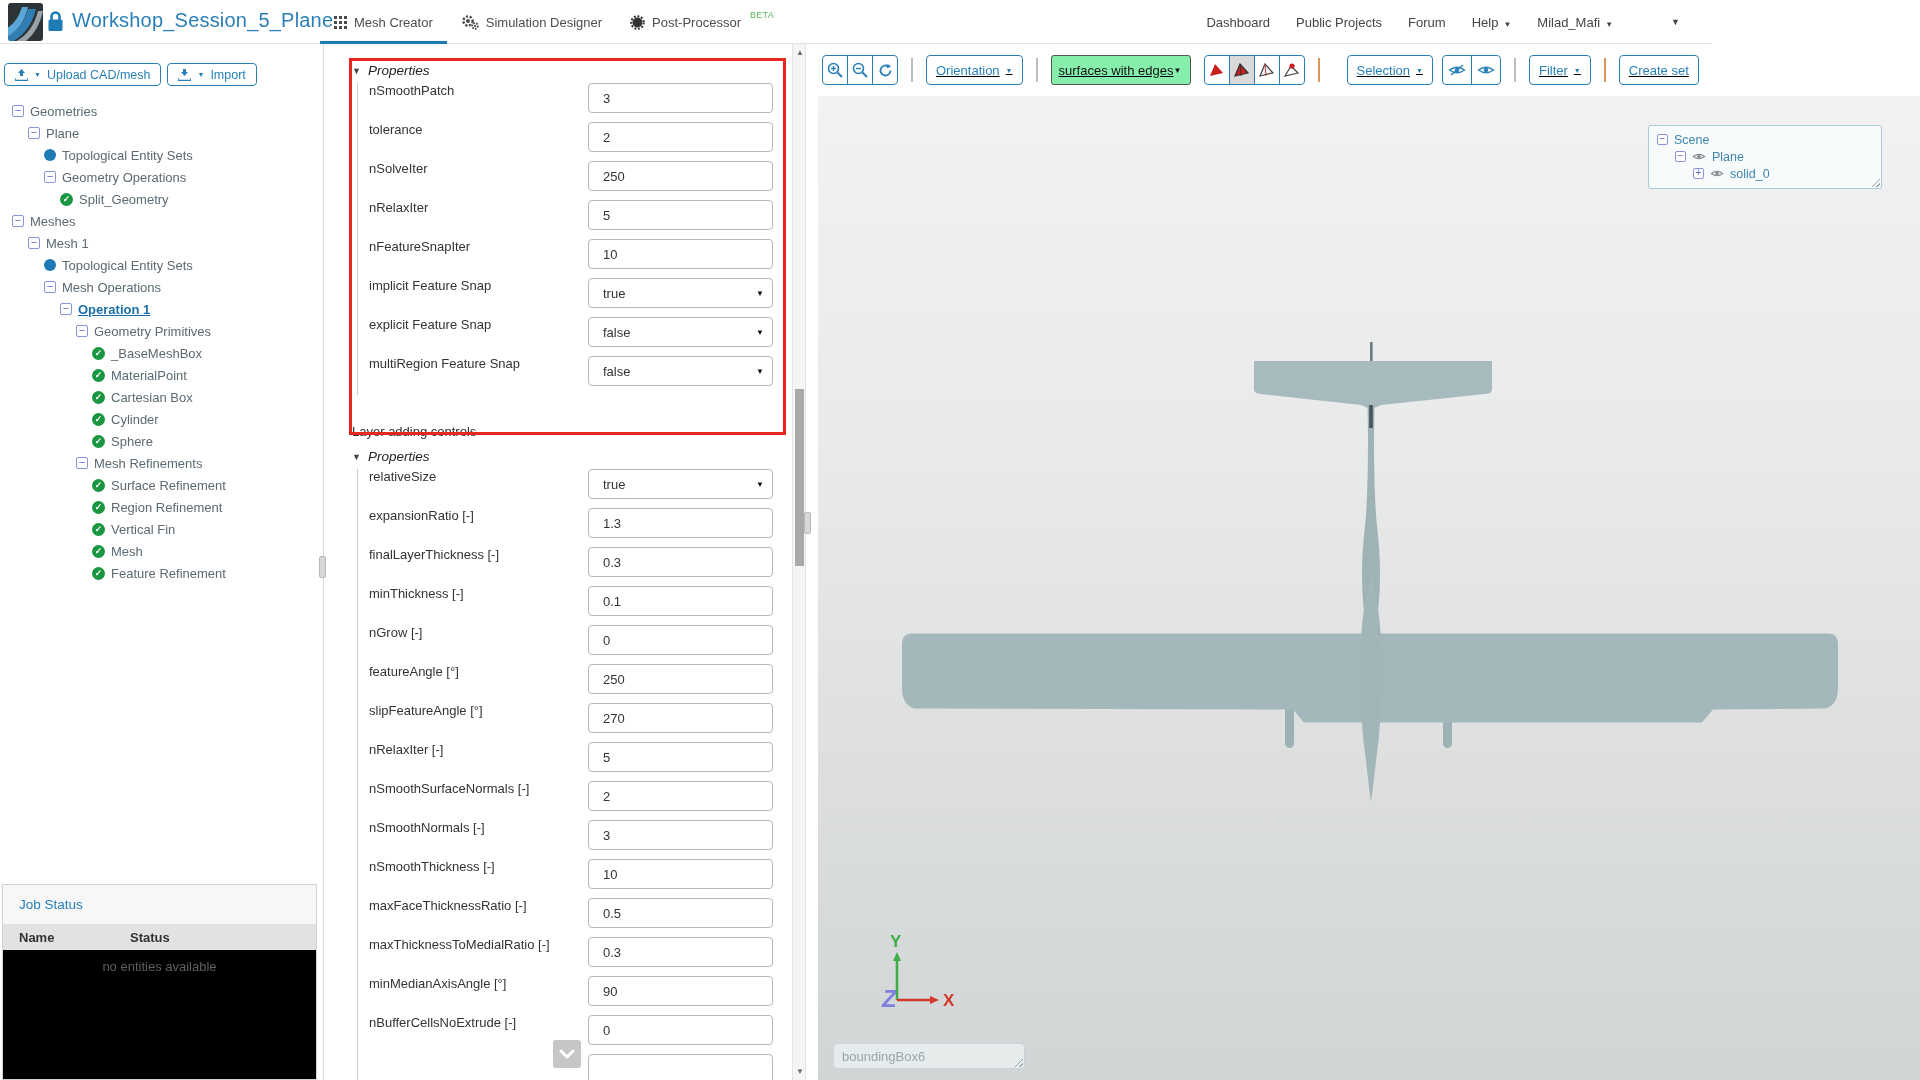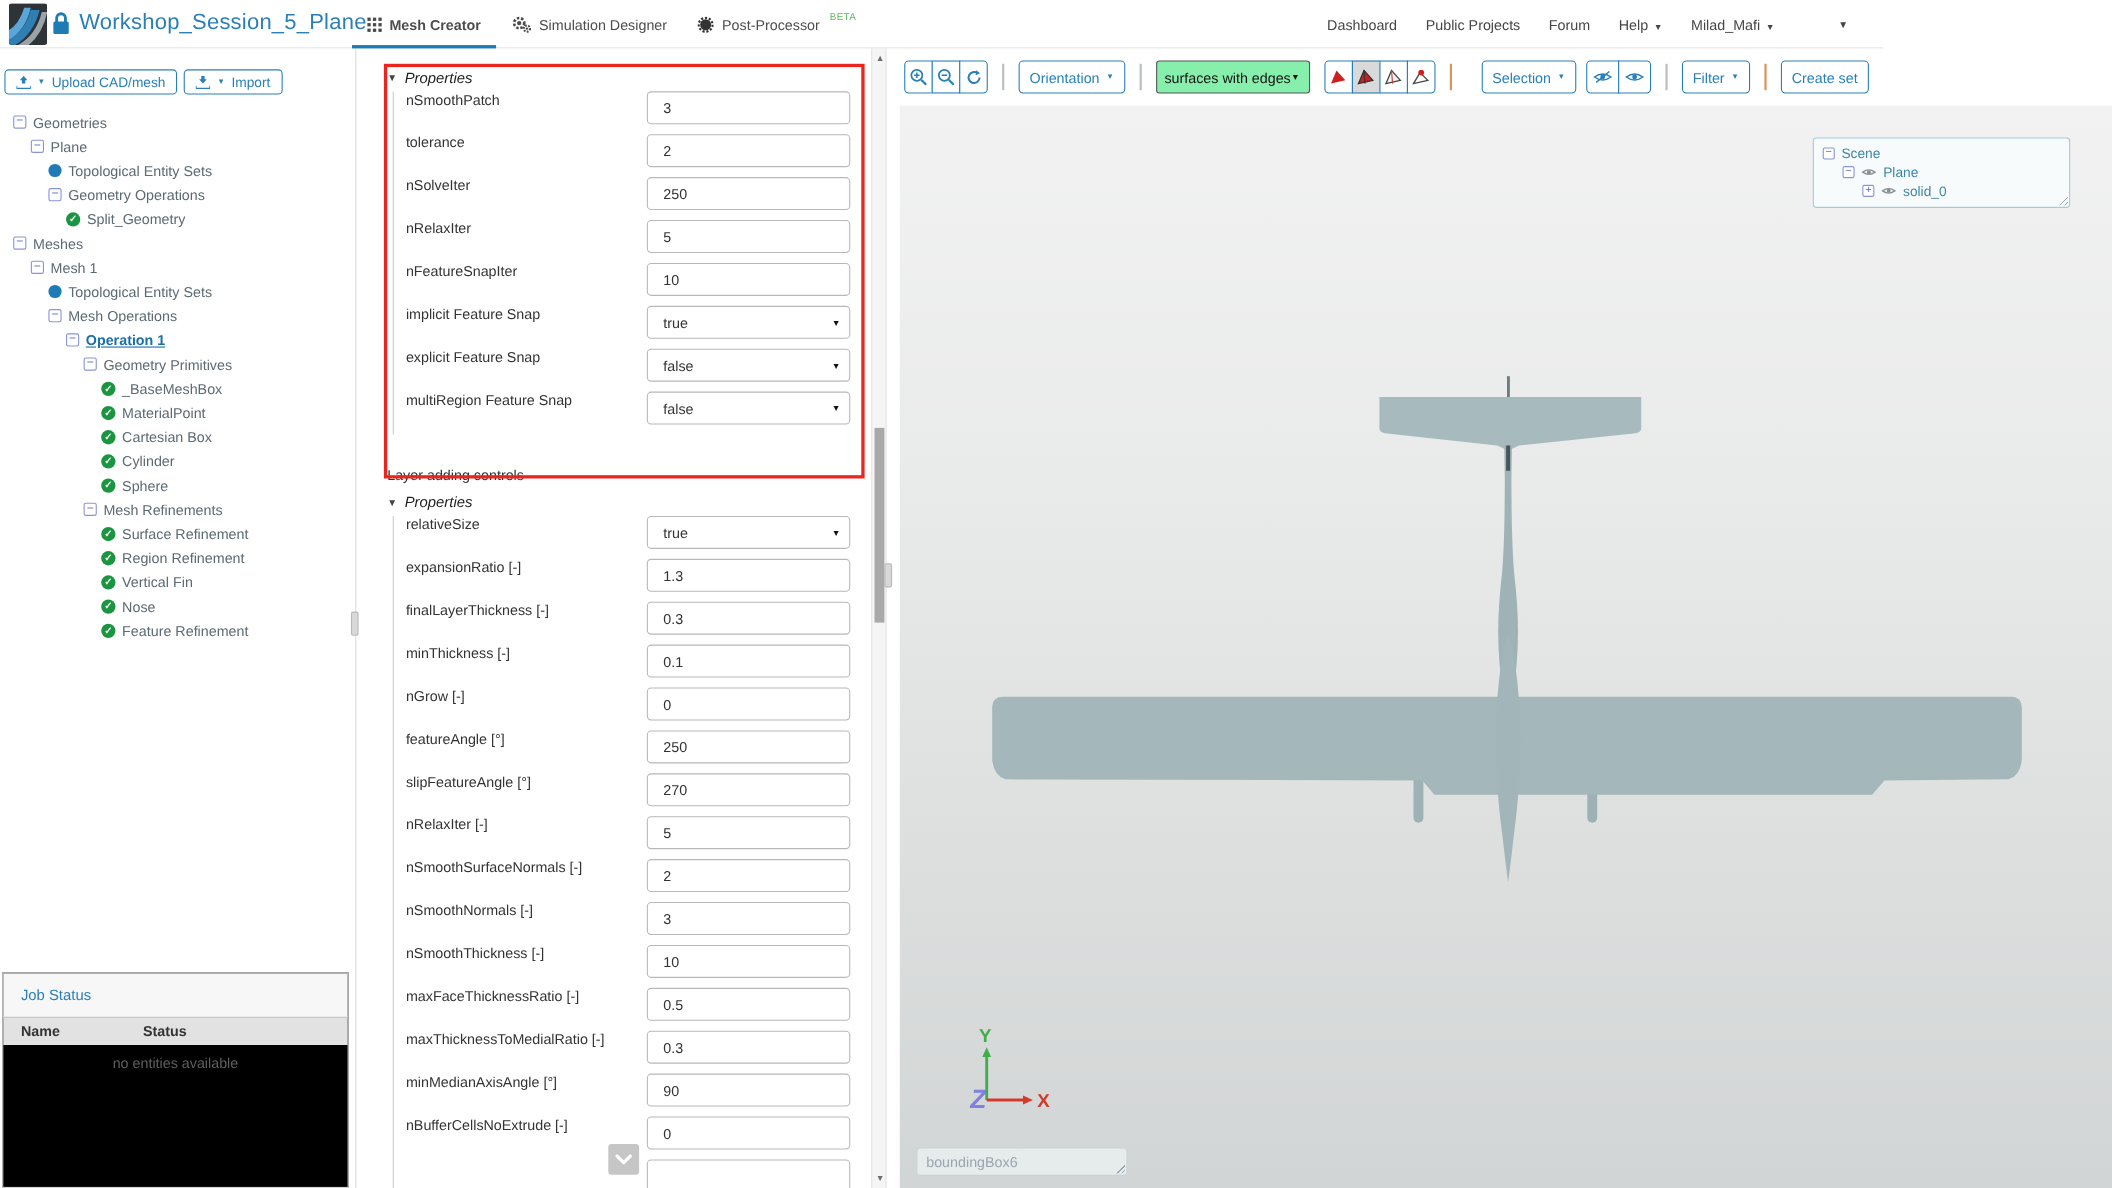--- a/index.html
+++ b/index.html
@@ -6,21 +6,21 @@
   html,body { width:1920px; height:1080px; background:#fff; font-family:"Liberation Sans", sans-serif; overflow:hidden; }
   #app { position:relative; width:1920px; height:1080px; background:#fff; }
 
   
   .topbar { position:absolute; left:0; top:0; width:1712px; height:44px; background:#fff; border-bottom:1px solid #e3e3e3; z-index:20; }
   .logo { position:absolute; left:8px; top:3px; width:35px; height:38px; border-radius:3px; overflow:hidden; }
   .lock-ic { position:absolute; left:47px; top:11px; }
   .proj-title { position:absolute; left:72px; top:9px; font-size:20px; color:#2a7fb8; letter-spacing:.2px; }
   .tabs { position:absolute; left:320px; top:0; height:44px; display:flex; }
   .tab { display:flex; align-items:center; gap:7px; padding:0 14px; font-size:13px; color:#4d4d4d; cursor:pointer; border-bottom:3px solid transparent; padding-top:3px; }
-  .tab.active { border-bottom-color:#1f7bb6;font-weight:bold; }
+  .tab.active { border-bottom-color:#1f7bb6; }
   .grid-ic { display:inline-block; width:13px; height:13px;
     background:
       linear-gradient(#4a4a4a,#4a4a4a) 0 0/3px 3px no-repeat, linear-gradient(#4a4a4a,#4a4a4a) 5px 0/3px 3px no-repeat, linear-gradient(#4a4a4a,#4a4a4a) 10px 0/3px 3px no-repeat,
       linear-gradient(#4a4a4a,#4a4a4a) 0 5px/3px 3px no-repeat, linear-gradient(#4a4a4a,#4a4a4a) 5px 5px/3px 3px no-repeat, linear-gradient(#4a4a4a,#4a4a4a) 10px 5px/3px 3px no-repeat,
       linear-gradient(#4a4a4a,#4a4a4a) 0 10px/3px 3px no-repeat, linear-gradient(#4a4a4a,#4a4a4a) 5px 10px/3px 3px no-repeat, linear-gradient(#4a4a4a,#4a4a4a) 10px 10px/3px 3px no-repeat; }
   .beta { font-size:9px; color:#5cb85c; vertical-align:super; position:relative; top:-7px; margin-left:2px; letter-spacing:.3px; }
   .topnav { position:absolute; right:0; top:0; height:44px; display:flex; align-items:center; padding-right:32px; }
   .topnav .nav-link { font-size:13px; color:#454545; margin-left:26px; cursor:pointer; }
   .caret { font-size:8px; color:#454545; margin-left:5px; }
   .user-item { margin-left:200px; }
@@ -61,21 +61,21 @@
   .scroll-chip { position:absolute; left:221px; top:996px; width:28px; height:28px; background:#c6c6c6; border-radius:3px; z-index:9; display:flex; align-items:center; justify-content:center; cursor:pointer; }
   .mid-pad { padding-top:14px; }
 
   
   .mid-scroll { position:absolute; left:792px; top:44px; width:14px; height:1036px; background:#f5f5f5; border-left:1px solid #e4e4e4; border-right:1px solid #e4e4e4; }
   .sc-arrow { position:absolute; left:0; width:14px; text-align:center; font-size:8px; color:#6e6e6e; cursor:pointer; }
   .sc-thumb { position:absolute; left:2px; top:345px; width:9px; height:177px; background:#a9a9a9; cursor:pointer; }
 
   
   .viewer { position:absolute; left:808px; top:44px; width:1112px; height:1036px; background:#fff; }
-  .vtoolbar { position:absolute; left:0; top:0; width:100%; height:52px; background:#fff; display:flex; align-items:center; padding-left:14px; gap:9px; }
+  .vtoolbar { position:absolute; left:0; top:0; width:100%; height:52px; background:#fff; display:flex; align-items:center; padding-left:14px; gap:9px;text-decoration:underline; }
   .vbtn { display:inline-flex; align-items:center; justify-content:center; gap:6px; height:30px; border:1px solid #2980b9; border-radius:4px; background:#fff; color:#2980b9; font-size:13px; padding:0 9px; cursor:pointer; }
   .vgroup { display:flex; }
   .vgroup .vbtn { border-radius:0; margin-left:-1px; }
   .vgroup .vbtn:first-child { border-radius:4px 0 0 4px; margin-left:0; }
   .vgroup .vbtn:last-child { border-radius:0 4px 4px 0; }
   .vbtn.pressed { background:#d9d9d9; }
   .vsep { width:2px; height:24px; background:#b9bfc2; margin:0 4px; }
   .vsep.orange { background:#dd9257; }
   .vselect { position:relative; height:30px; width:140px; border:1px solid #555; border-radius:3px; background:#86efac; display:flex; align-items:center; padding-left:7px; font-size:13px; color:#111; cursor:pointer; }
   .vselect .sel-caret { color:#111; }
@@ -251,21 +251,21 @@
         <div class="tree-row" style="padding-left: 92px;">
           <span class="check-ic">✓</span>
           <span class="tree-label">Region Refinement</span>
         </div>
         <div class="tree-row" style="padding-left: 92px;">
           <span class="check-ic">✓</span>
           <span class="tree-label">Vertical Fin</span>
         </div>
         <div class="tree-row" style="padding-left: 92px;">
           <span class="check-ic">✓</span>
-          <span class="tree-label">Nose</span>
+          <span class="tree-label">Mesh</span>
         </div>
         <div class="tree-row" style="padding-left: 92px;">
           <span class="check-ic">✓</span>
           <span class="tree-label">Feature Refinement</span>
         </div>
       </div>
 
     <div class="job-panel">
       <div class="job-header">Job Status</div>
       <div class="job-cols">

